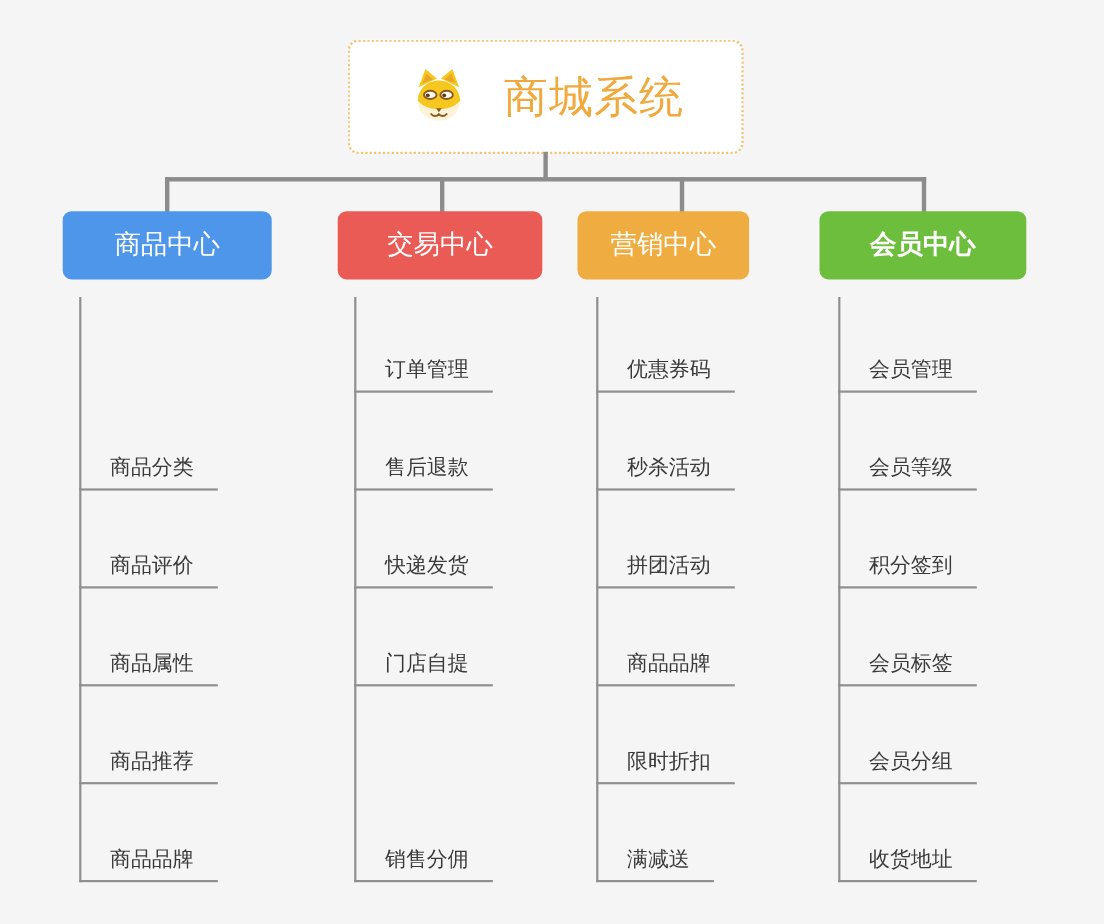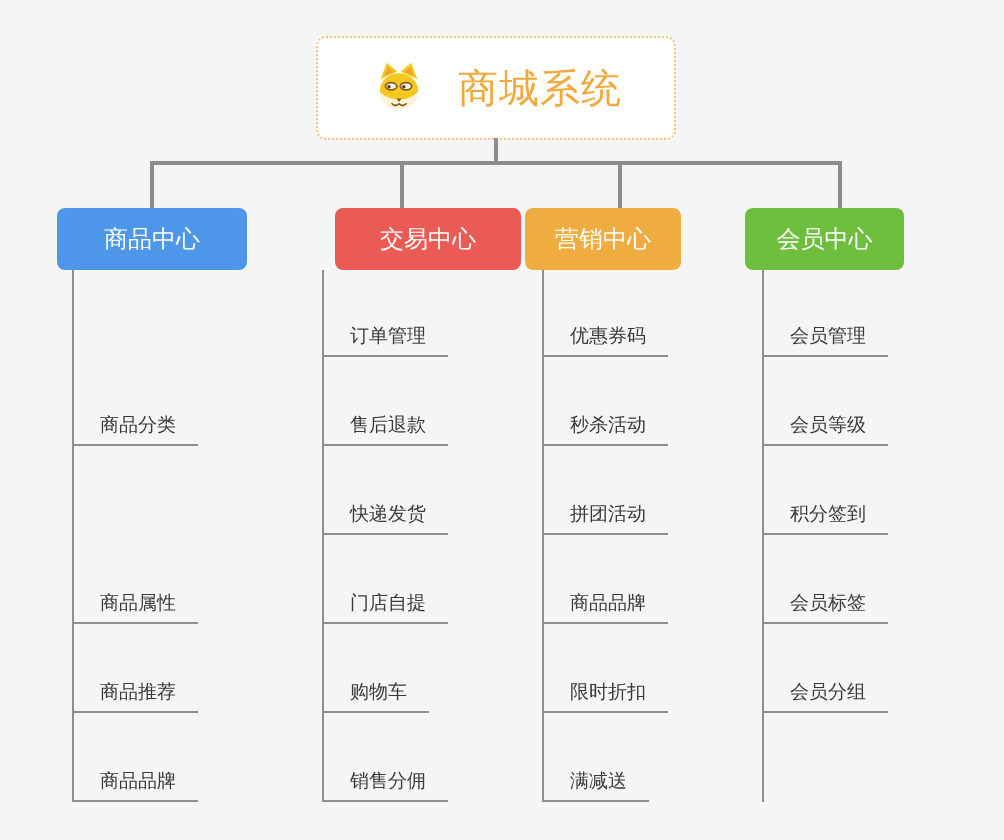--- a/index.html
+++ b/index.html
@@ -28,28 +28,28 @@
   
   .line{position:absolute;background:#8c8c8c;}
   .stub{left:494px;top:138px;width:4px;height:25px;}
   .bus{left:150px;top:161px;width:692px;height:4px;}
   .drop{top:161px;width:4px;height:49px;}
   .drop.d0{left:150px}.drop.d1{left:400px}.drop.d2{left:618px}.drop.d3{left:838px}
   .vline{width:2px;top:270px;height:532px;background:#8f8f8f;}
   .vline.c0{left:72px}.vline.c1{left:322px}.vline.c2{left:542px}.vline.c3{left:762px}
   
   .branch{
-    position:absolute;top:208px;height:62px;border-radius:8px;
+    position:absolute;top:192px;height:62px;border-radius:8px;
     color:#ffffff;font-size:24px;text-align:center;line-height:62px;
     box-sizing:border-box;white-space:nowrap;cursor:default;
   }
   .branch.b0{left:57px;width:190px;}
-  .branch.b1{left:307px;width:186px;margin-left:28px;}
+  .branch.b1{left:307px;width:186px;}
   .branch.b2{left:525px;width:156px;}
-  .branch.b3{left:745px;width:159px;}
+  .branch.b3{left:745px;width:188px;font-weight:bold;}
   
   .item{
     position:absolute;
     border-bottom:2px solid #8f8f8f;
     padding:0 22px 6px 28px;
     font-size:19px;color:#3a3a3a;white-space:nowrap;
   }
   .item.c0{left:72px}.item.c1{left:322px}.item.c2{left:542px}.item.c3{left:762px}
   .item.i0{bottom:483px}.item.i1{bottom:394px}.item.i2{bottom:305px}
   .item.i3{bottom:216px}.item.i4{bottom:127px}.item.i5{bottom:38px}
@@ -88,37 +88,38 @@
   <div class="branch b1" style="background:#EA5B56">交易中心</div>
   <div class="branch b2" style="background:#EFAC41">营销中心</div>
   <div class="branch b3" style="background:#6EBE3D">会员中心</div>
 
   <div class="line vline c0"></div>
   <div class="line vline c1"></div>
   <div class="line vline c2"></div>
   <div class="line vline c3"></div>
 
   <div class="item c0 i1">商品分类</div>
+  <div class="item c0 i2">商品评价</div>
   <div class="item c0 i3">商品属性</div>
   <div class="item c0 i4">商品推荐</div>
   <div class="item c0 i5">商品品牌</div>
 
   <div class="item c1 i0">订单管理</div>
   <div class="item c1 i1">售后退款</div>
   <div class="item c1 i2">快递发货</div>
   <div class="item c1 i3">门店自提</div>
-  <div class="item c1 i4">购物车</div>
   <div class="item c1 i5">销售分佣</div>
 
   <div class="item c2 i0">优惠券码</div>
   <div class="item c2 i1">秒杀活动</div>
   <div class="item c2 i2">拼团活动</div>
   <div class="item c2 i3">商品品牌</div>
   <div class="item c2 i4">限时折扣</div>
   <div class="item c2 i5">满减送</div>
 
   <div class="item c3 i0">会员管理</div>
   <div class="item c3 i2">积分签到</div>
   <div class="item c3 i1">会员等级</div>
   <div class="item c3 i3">会员标签</div>
   <div class="item c3 i4">会员分组</div>
+  <div class="item c3 i5">收货地址</div>
 
 </div>
 
 </body></html>

